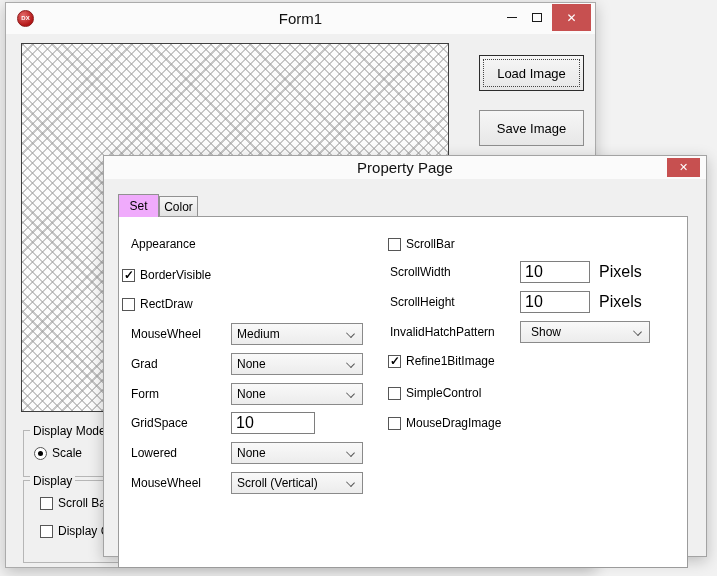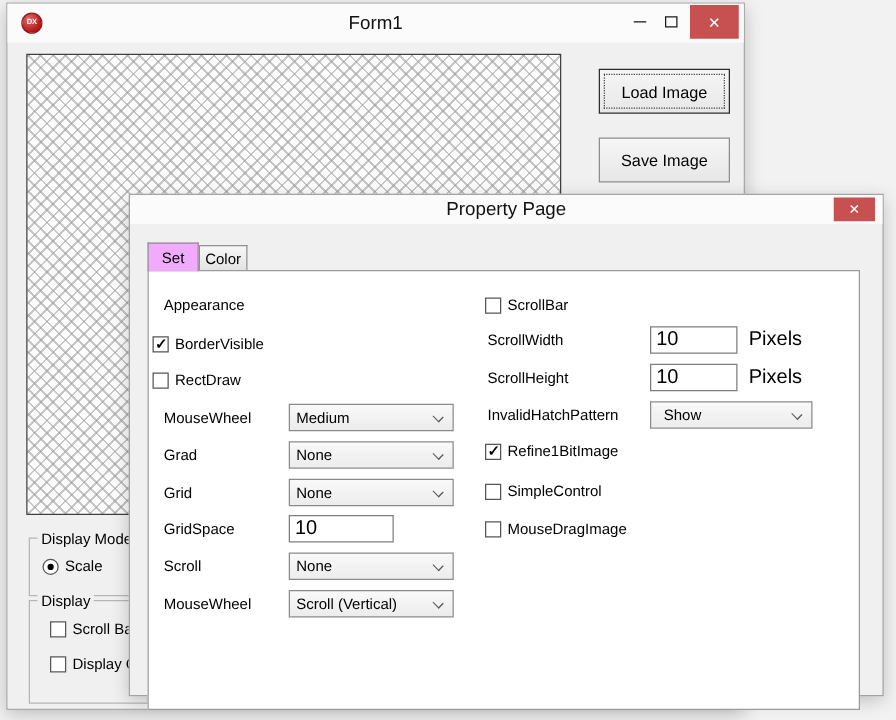--- a/index.html
+++ b/index.html
@@ -148,30 +148,30 @@
         <span>Medium</span>
         <span class="chev"></span>
       </div>
 
       <span class="flabel" style="left:12px; top:136px;">Grad</span>
       <div class="combo" style="left:112px; top:136px; width:132px;">
         <span>None</span>
         <span class="chev"></span>
       </div>
 
-      <span class="flabel" style="left:12px; top:166px;">Grid</span>
+      <span class="flabel" style="left:12px; top:166px;">Form</span>
       <div class="combo" style="left:112px; top:166px; width:132px;">
         <span>None</span>
         <span class="chev"></span>
       </div>
 
       <span class="flabel" style="left:12px; top:195px;">GridSpace</span>
       <input class="tinput" style="left: 112px; top: 195px; width: 84px;" value="10">
 
-      <span class="flabel" style="left:12px; top:225px;">Scroll</span>
+      <span class="flabel" style="left:12px; top:225px;">Lowered</span>
       <div class="combo" style="left:112px; top:225px; width:132px;">
         <span>None</span>
         <span class="chev"></span>
       </div>
 
       <span class="flabel" style="left:12px; top:255px;">MouseWheel</span>
       <div class="combo" style="left:112px; top:255px; width:132px;">
         <span>Scroll (Vertical)</span>
         <span class="chev"></span>
       </div>

